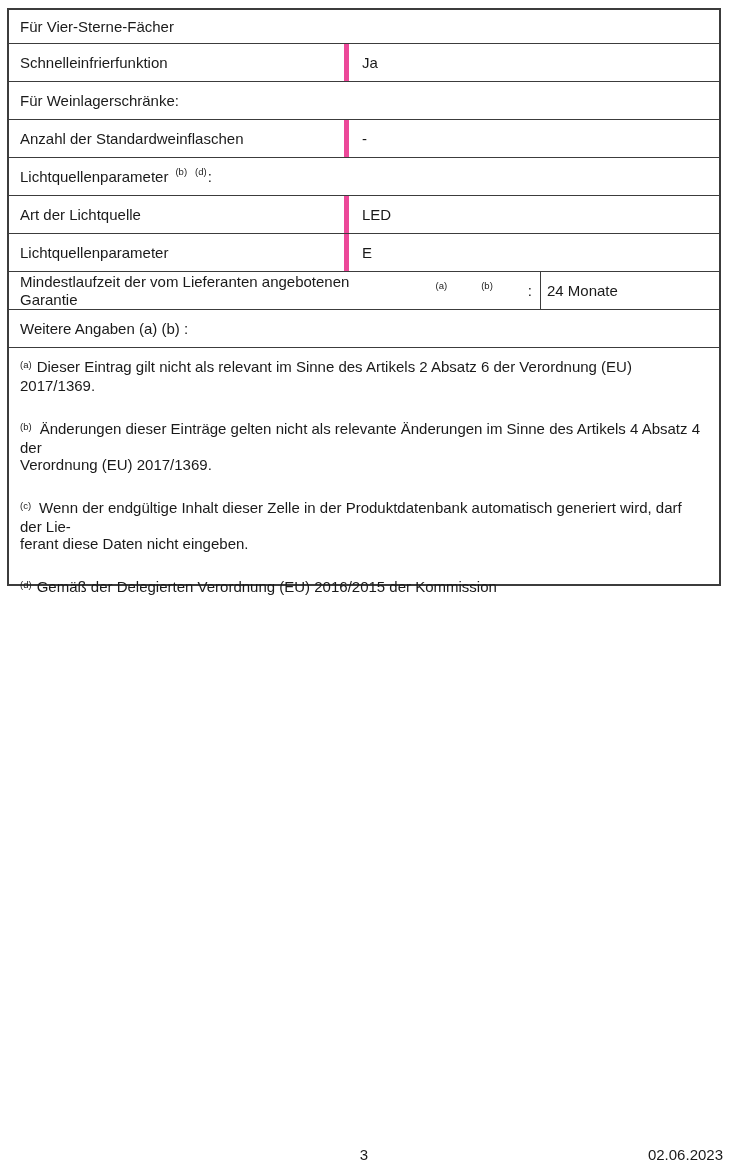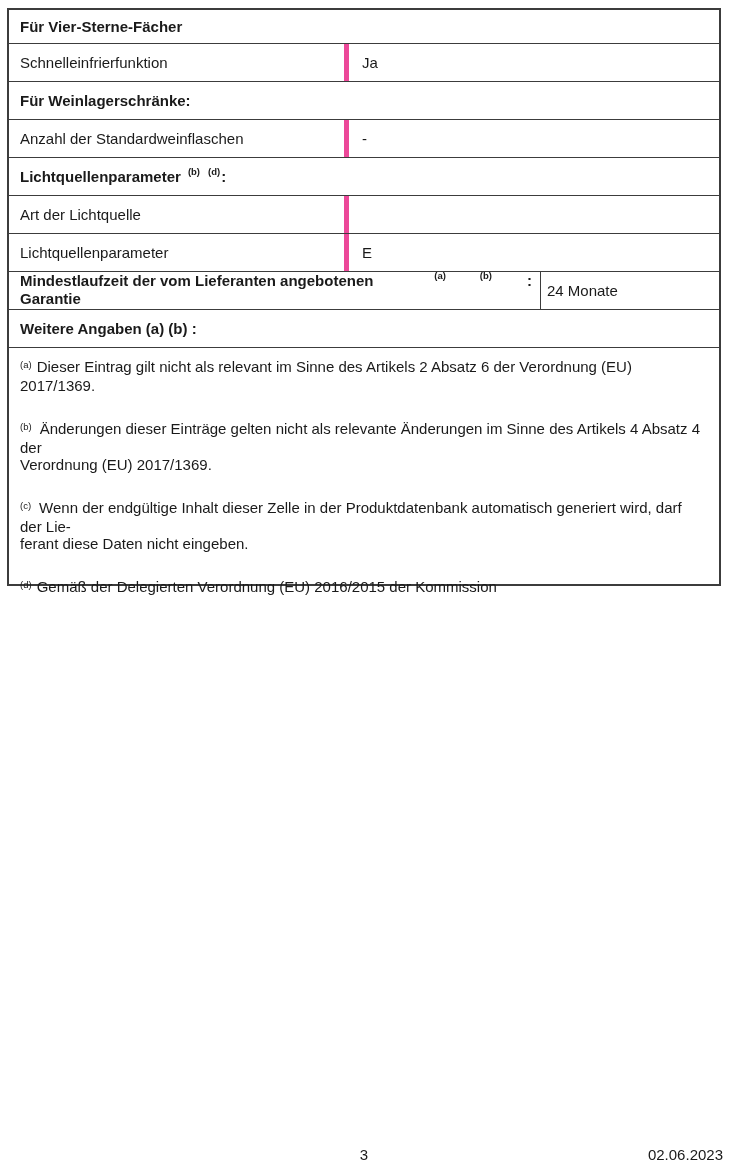--- a/index.html
+++ b/index.html
@@ -20,21 +20,21 @@
   }
   .row { display: flex; min-height: 38px; align-items: stretch; }
   .row + .row { border-top: 1px solid #3c3c3c; }
   .row-first { min-height: 33px; }
   .cell {
     display: flex; align-items: center;
     font-size: 15px; line-height: 18px;
     padding-left: 11px; padding-right: 8px;
   }
   .cell.full { flex: 1; }
-  .cell.bold { font-weight: bold; }
+  .cell.bold { font-weight: normal; }
   .cell.label { width: 340px; border-right: 5px solid #ec4899; }
   .cell.label-wide { width: 532px; border-right: 1px solid #3c3c3c; }
   .cell.value { flex: 1; padding-left: 13px; }
   .cell.value-narrowpad { flex: 1; padding-left: 6px; }
   .sup {
     font-size: 9.5px;
     position: relative; top: -5px;
     letter-spacing: 0;
   }
   .sup.gap1 { margin-left: 7px; }
@@ -95,29 +95,30 @@
     <div class="cell full bold">
       <span>Lichtquellenparameter</span>
       <span class="sup gap1">(b)</span>
       <span class="sup gap2">(d)</span>
       <span class="suffix-tight">:</span>
     </div>
   </div>
 
   <div class="row">
     <div class="cell label">Art der Lichtquelle</div>
+    <div class="cell value">LED</div>
   </div>
 
   <div class="row">
     <div class="cell label">Lichtquellenparameter</div>
     <div class="cell value">E</div>
   </div>
 
   <div class="row">
-    <div class="cell label-wide bold" style="display:flex;align-items:flex-start;font-size:15px;padding-left:11px;gap:30px;">
+    <div class="cell label-wide bold" style="display:flex;align-items:center;font-size:15px;padding-left:11px;gap:30px;">
       <span>Mindestlaufzeit der vom Lieferanten angebotenen Garantie</span>
       <span class="sup gap1">(a)</span>
       <span class="sup" style="margin-left:4px;">(b)</span>
       <span class="suffix-spaced">:</span>
     </div>
     <div class="cell value-narrowpad">24 Monate</div>
   </div>
 
   <div class="row">
     <div class="cell full bold">Weitere Angaben (a) (b) :</div>

